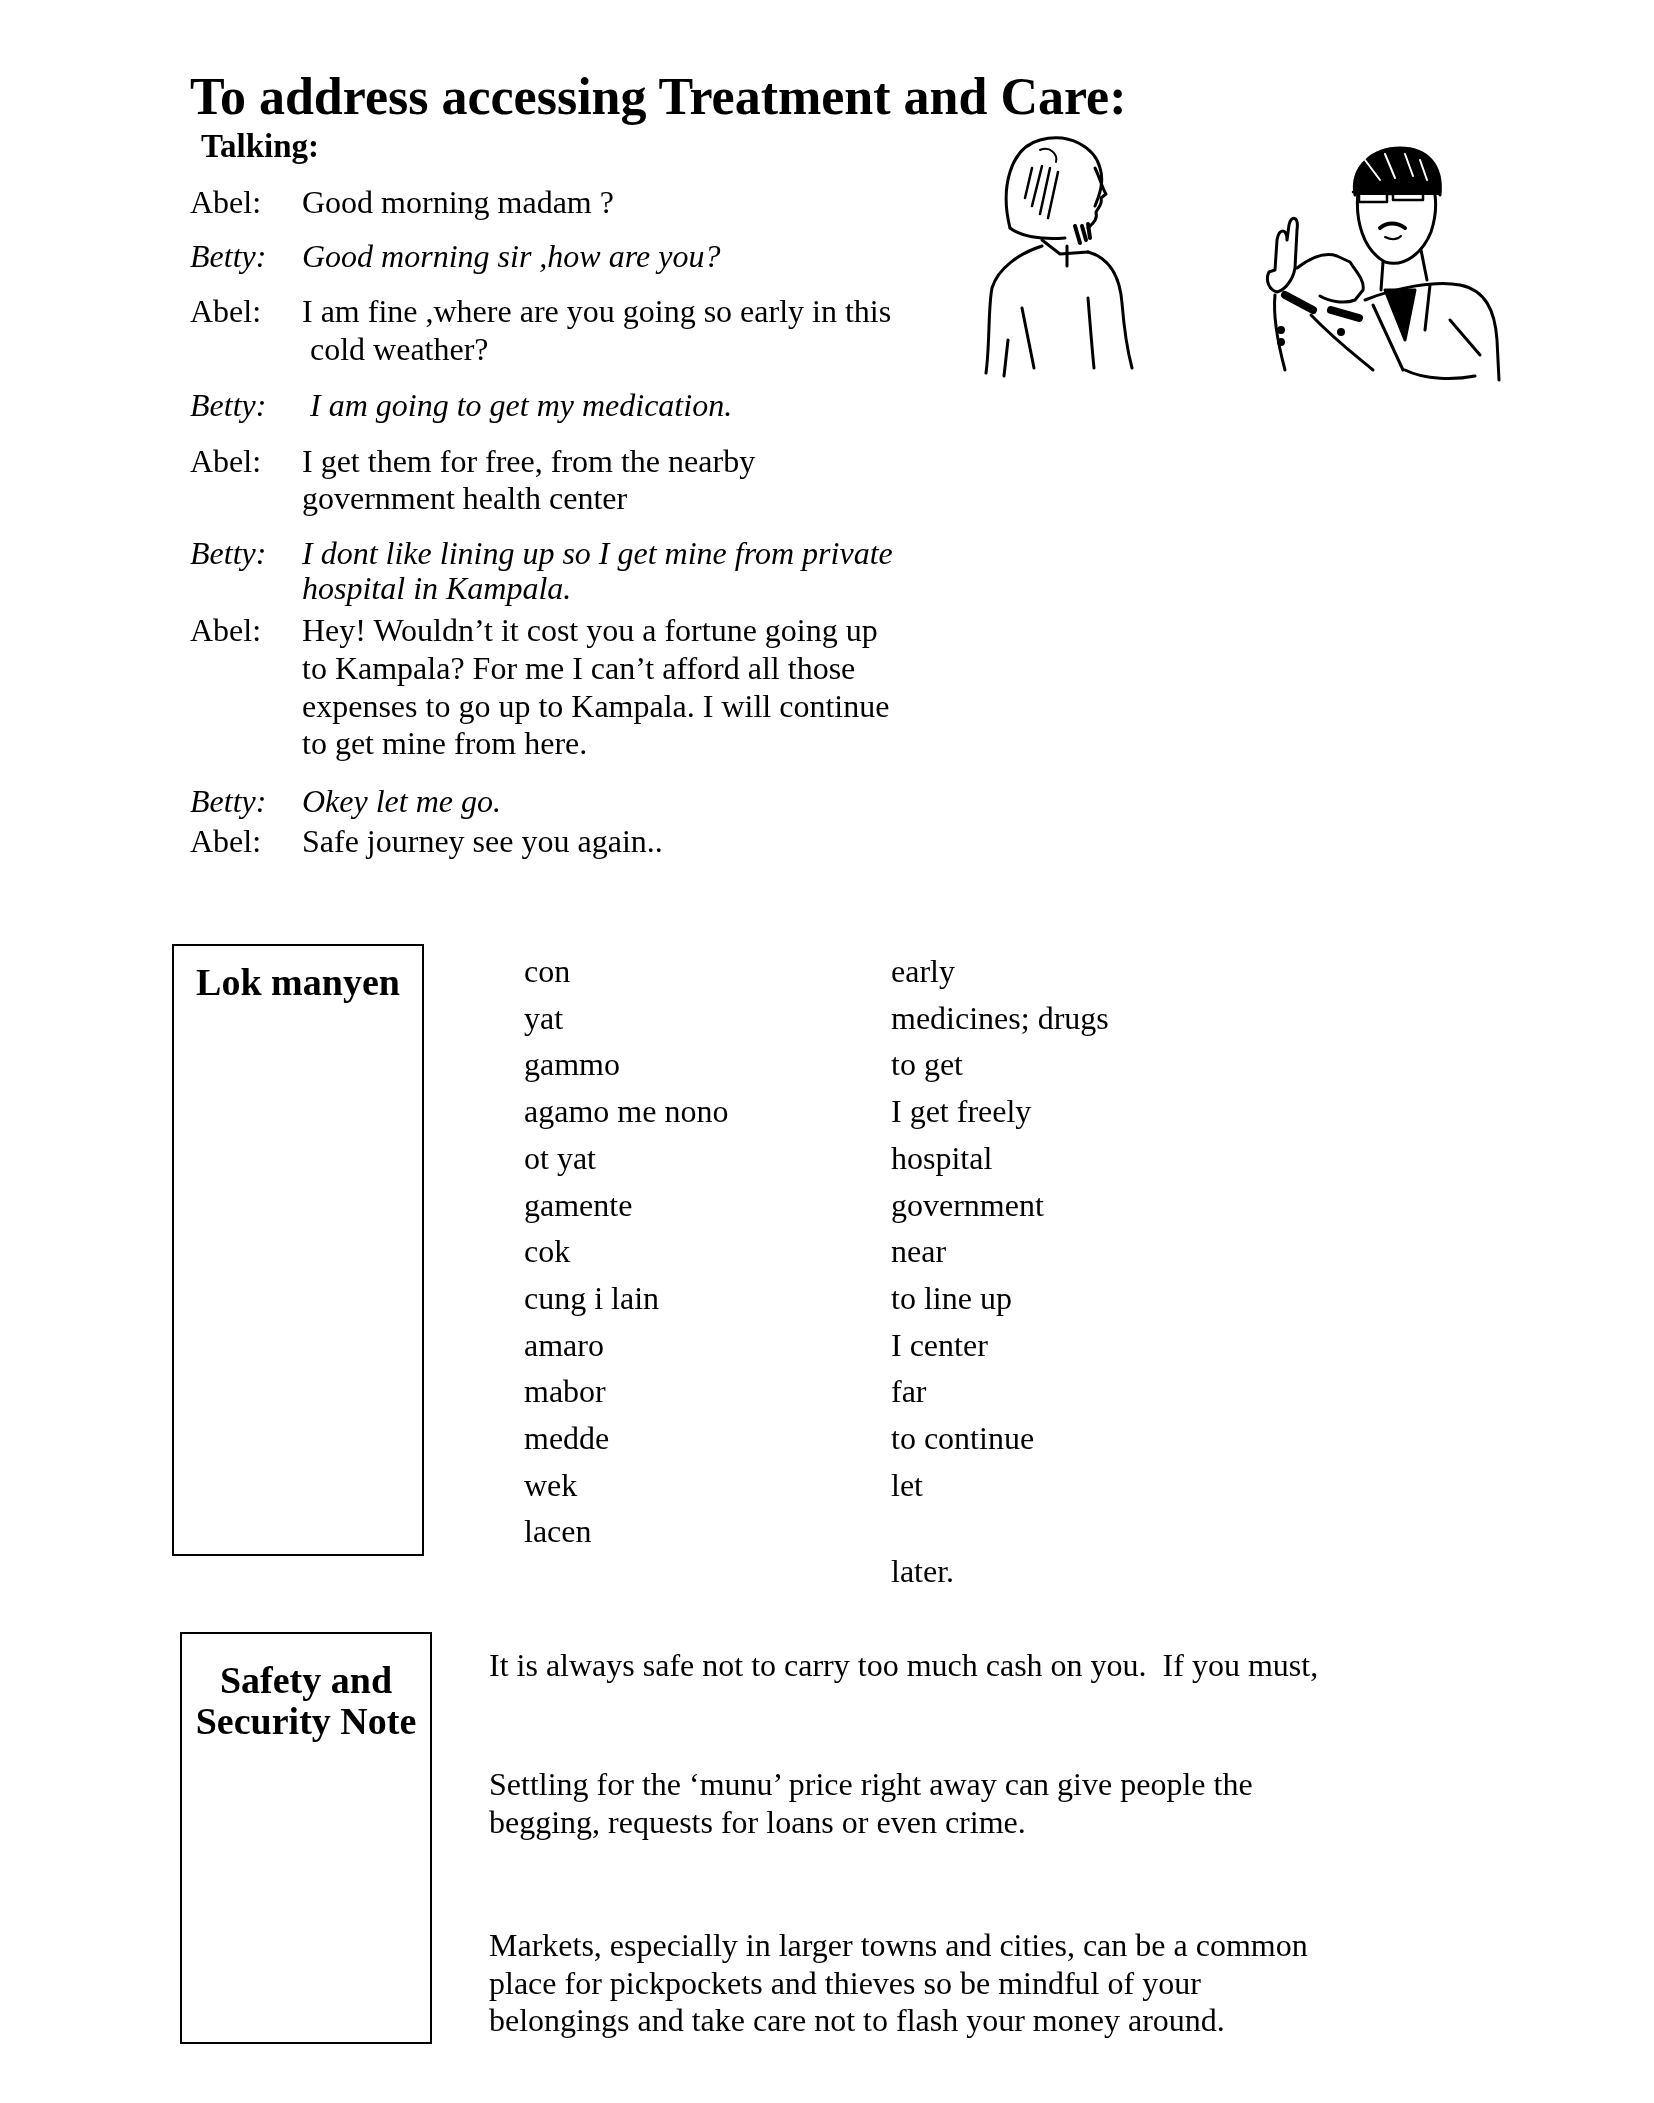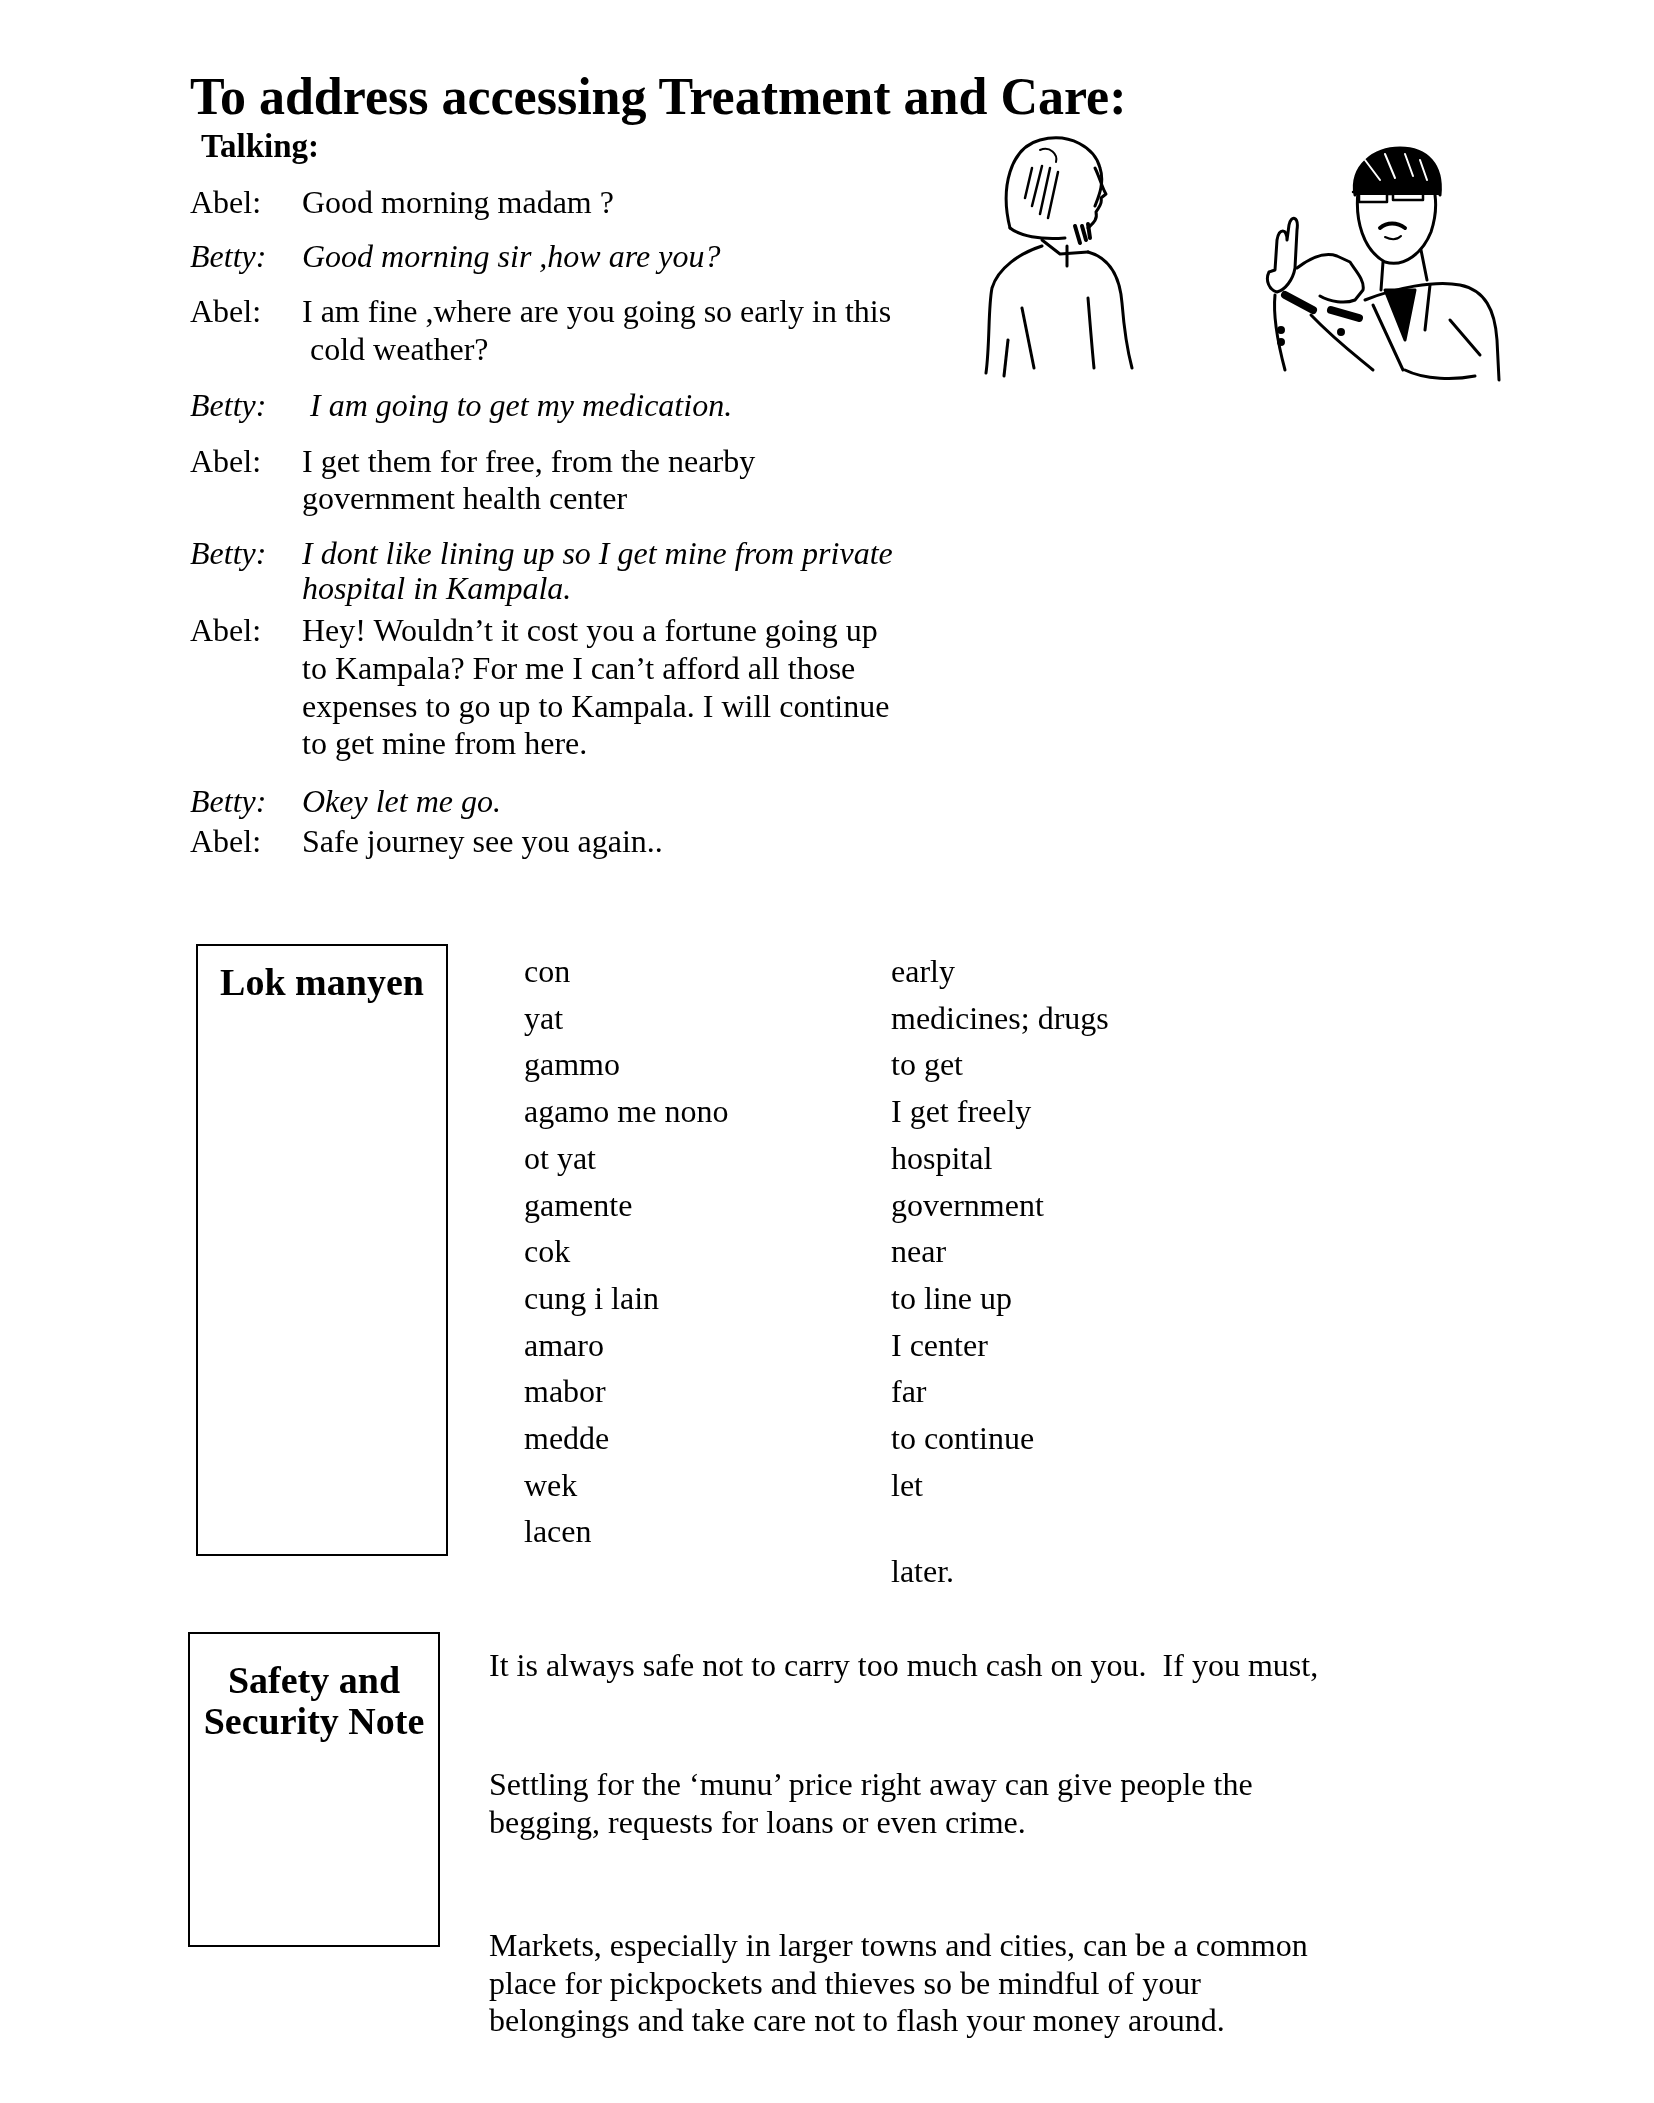--- a/index.html
+++ b/index.html
@@ -114,21 +114,21 @@
   <path d="M42 128 C55 118 70 112 82 116 L95 122 C100 130 110 140 108 150 L100 160 C90 164 75 162 65 156"></path>
   <path d="M20 155 C18 175 22 200 30 230"></path>
   <path d="M56 175 C80 200 100 215 118 230"></path>
   <path d="M30 155 L58 170" stroke-width="8"></path>
   <path d="M76 170 L104 178" stroke-width="8"></path>
   <circle cx="26" cy="190" r="2.5" fill="#000"></circle>
   <circle cx="26" cy="202" r="2.5" fill="#000"></circle>
   <circle cx="86" cy="192" r="2.5" fill="#000"></circle>
 </svg>
 
-<div class="box" style="left:196px;top:944px;width:252px;height:612px;">
+<div class="box" style="left:172px;top:944px;width:252px;height:612px;">
   <div class="box-title" style="top:14px;">Lok manyen</div>
 </div>
 
 <div id="vocab-list">
     <div>
       <div class="vocab" style="left: 524px; top: 953px; text-align: center;">con</div>
       <div class="vocab" style="left: 891px; top: 953px;">early</div>
     </div>
     <div>
       <div class="vocab" style="left: 524px; top: 999.7px;">yat</div>
@@ -173,21 +173,21 @@
     <div>
       <div class="vocab" style="left: 524px; top: 1466.7px;">wek</div>
       <div class="vocab" style="left: 891px; top: 1466.7px;">let</div>
     </div>
     <div>
       <div class="vocab" style="left: 524px; top: 1513.4px;">lacen</div>
       <div class="vocab" style="left: 891px; top: 1513.4px; margin-top: 40px;">later.</div>
     </div>
   </div>
 
-<div class="box" style="left:188px;top:1632px;width:252px;height:315px;">
+<div class="box" style="left:180px;top:1632px;width:252px;height:412px;">
   <div class="box-title" style="top:24px;">Safety and</div>
   <div class="box-title" style="top:65px;">Security Note</div>
 </div>
 
 <div class="para" style="top:1647px;">
   <div style="white-space:pre;">It is always safe not to carry too much cash on you.  If you must,</div>
 </div>
 <div class="para" style="top:1766px;">
   <div>Settling for the ‘munu’ price right away can give people the</div>
   <div>begging, requests for loans or even crime.</div>

